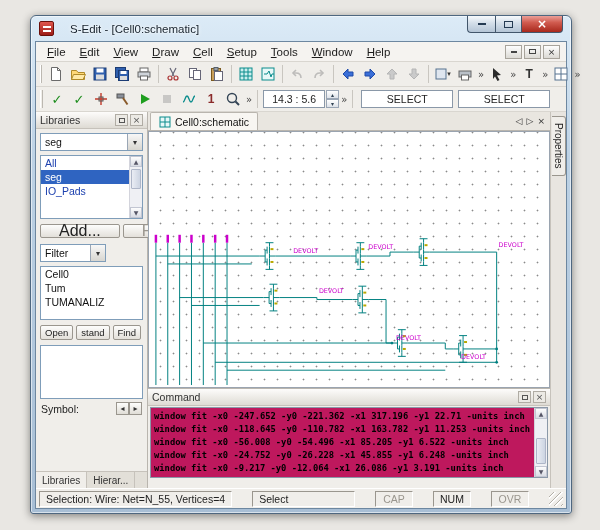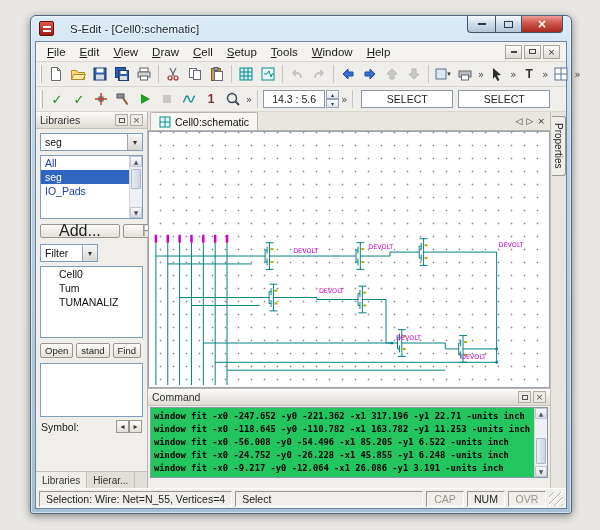--- a/index.html
+++ b/index.html
@@ -71,24 +71,24 @@
   .panel-header { height:17px; display:flex; align-items:center; padding:0 4px;
     background:linear-gradient(#fdfcfb,#dedbd4); border-bottom:1px solid #c6c2bb; font-size:10.5px; color:#333; flex:0 0 auto; }
   .hdr-icons { margin-left:auto; display:flex; gap:2px; }
   .hdr-icon { width:13px; height:12px; display:flex; align-items:center; justify-content:center; font-size:9px;
     color:#555; border:1px solid #b0aca4; background:#eceae5; line-height:1; }
   .hdr-box { width:6px; height:5px; border:1px solid #555; }
   .combo { height:18px; margin:4px 4px 2px; background:#fff; border:1px solid #7f9db9; display:flex;
     align-items:center; font-size:10.5px; padding-left:4px; color:#111; }
   .combo .arrow-btn { margin-left:auto; width:15px; height:100%; background:linear-gradient(#f7f7f7,#d8d6d0);
     border-left:1px solid #9aa6b5; display:flex; align-items:center; justify-content:center; font-size:8px; color:#333; }
-  .combo.narrow { width:58px; }
+  .combo.narrow { width:66px; }
   .listbox { margin:2px 4px; background:#fff; border:1px solid #7f9db9; position:relative; font-size:10.5px; overflow:hidden; }
   .lib-list { height:64px; padding-right:13px; }
-  .cell-list { height:72px;padding-left:14px; }
+  .cell-list { height:54px; }
   .list-item { padding:1px 4px; white-space:nowrap; }
   .lib-item { color:#1b3fae; }
   .lib-item.selected { background:#2f64c1; color:#fff; }
   .cell-item { color:#111; }
   .vscroll { position:absolute; right:0; top:0; bottom:0; width:13px; background:#eff0f4; border-left:1px solid #d3d4dc;
     display:flex; flex-direction:column; }
   .sb-btn { height:11px; display:flex; align-items:center; justify-content:center; font-size:6px; color:#556;
     background:linear-gradient(#fdfdfd,#d9dce4); border:1px solid #c2c6d2; }
   .sb-track { flex:1; position:relative; }
   .sb-thumb { position:absolute; left:1px; right:1px; top:2px; height:20px;
@@ -116,33 +116,33 @@
   .doc-controls { margin-left:auto; align-self:center; display:flex; gap:4px; padding:0 5px; font-size:9px; color:#333; }
   .doc-controls span { cursor:default; }
 
   .canvas { flex:1; position:relative; background:#fff; border:1px solid #9aa4b0; overflow:hidden;
     background-image:radial-gradient(circle,#8a8a8a 0 .9px,rgba(0,0,0,0) 1.05px);
     background-size:13px 13px; background-position:5px 7px; }
   .schem { position:absolute; inset:0; width:100%; height:100%; }
 
   .command-panel { height:100px; border-top:1px solid #b9b5ae; display:flex; flex-direction:column;
     background:#f0eeea; flex:0 0 auto; }
-  .console { flex:1; margin:1px 2px 10px; background:#22c55e; border:1px solid #8a98a8; position:relative;
+  .console { flex:1; margin:1px 2px 10px; background:#be185d; border:1px solid #8a98a8; position:relative;
     font-family:"DejaVu Sans Mono",monospace; font-weight:bold; font-size:8.8px; line-height:13px;
     padding:2px 16px 2px 3px; color:#000; overflow:hidden; }
   .console .line { white-space:nowrap; overflow:hidden; }
 
   .prop-strip { width:16px; background:#e8e5e0; border-left:1px solid #c6c2bb; display:flex; flex-direction:column;
     align-items:center; flex:0 0 auto; }
   .prop-tab { margin-top:4px; writing-mode:vertical-rl; font-size:10px; color:#222; background:#f0eeea;
     border:1px solid #9a968e; border-left:none; border-radius:0 3px 3px 0; padding:6px 1px; }
 
   
   .statusbar { height:20px; background:#f0eeea; border-top:1px solid #fff; display:flex; align-items:center;
-    gap:3px; padding:1px 3px; font-size:10.5px; color:#222; flex:0 0 auto; }
+    gap:20px; padding:1px 3px; font-size:10.5px; color:#222; flex:0 0 auto; }
   .sb-cell { height:16px; border:1px solid; border-color:#9a968e #ffffff #ffffff #9a968e; padding:0 6px;
     display:flex; align-items:center; white-space:nowrap; overflow:hidden; }
   .sb-mode { flex:1; }
   .sb-flag { width:38px; justify-content:center; color:#9a968e; flex:0 0 auto; }
   .sb-flag.active { color:#222; }
   .grip { width:14px; height:14px; flex:0 0 auto;
     background:repeating-linear-gradient(135deg,transparent 0 3px,#b3afa7 3px 4px,#fff 4px 5px); }
 </style>
 </head>
 <body>

